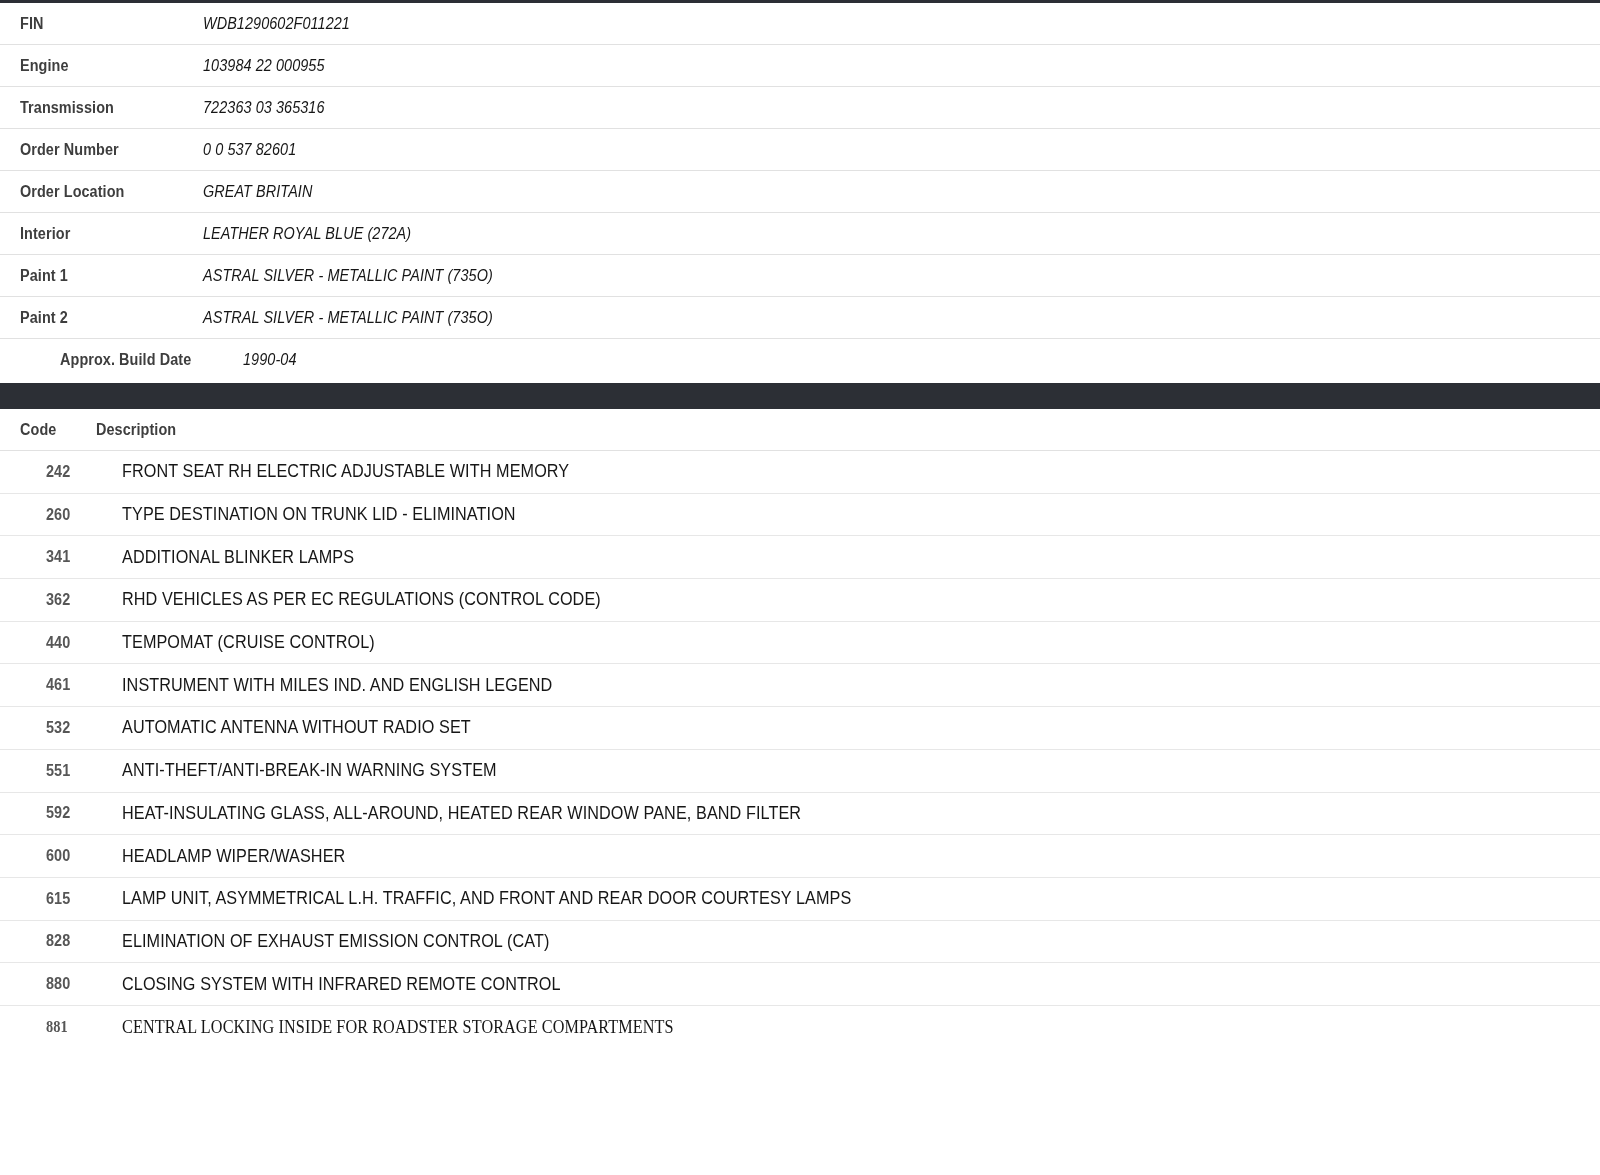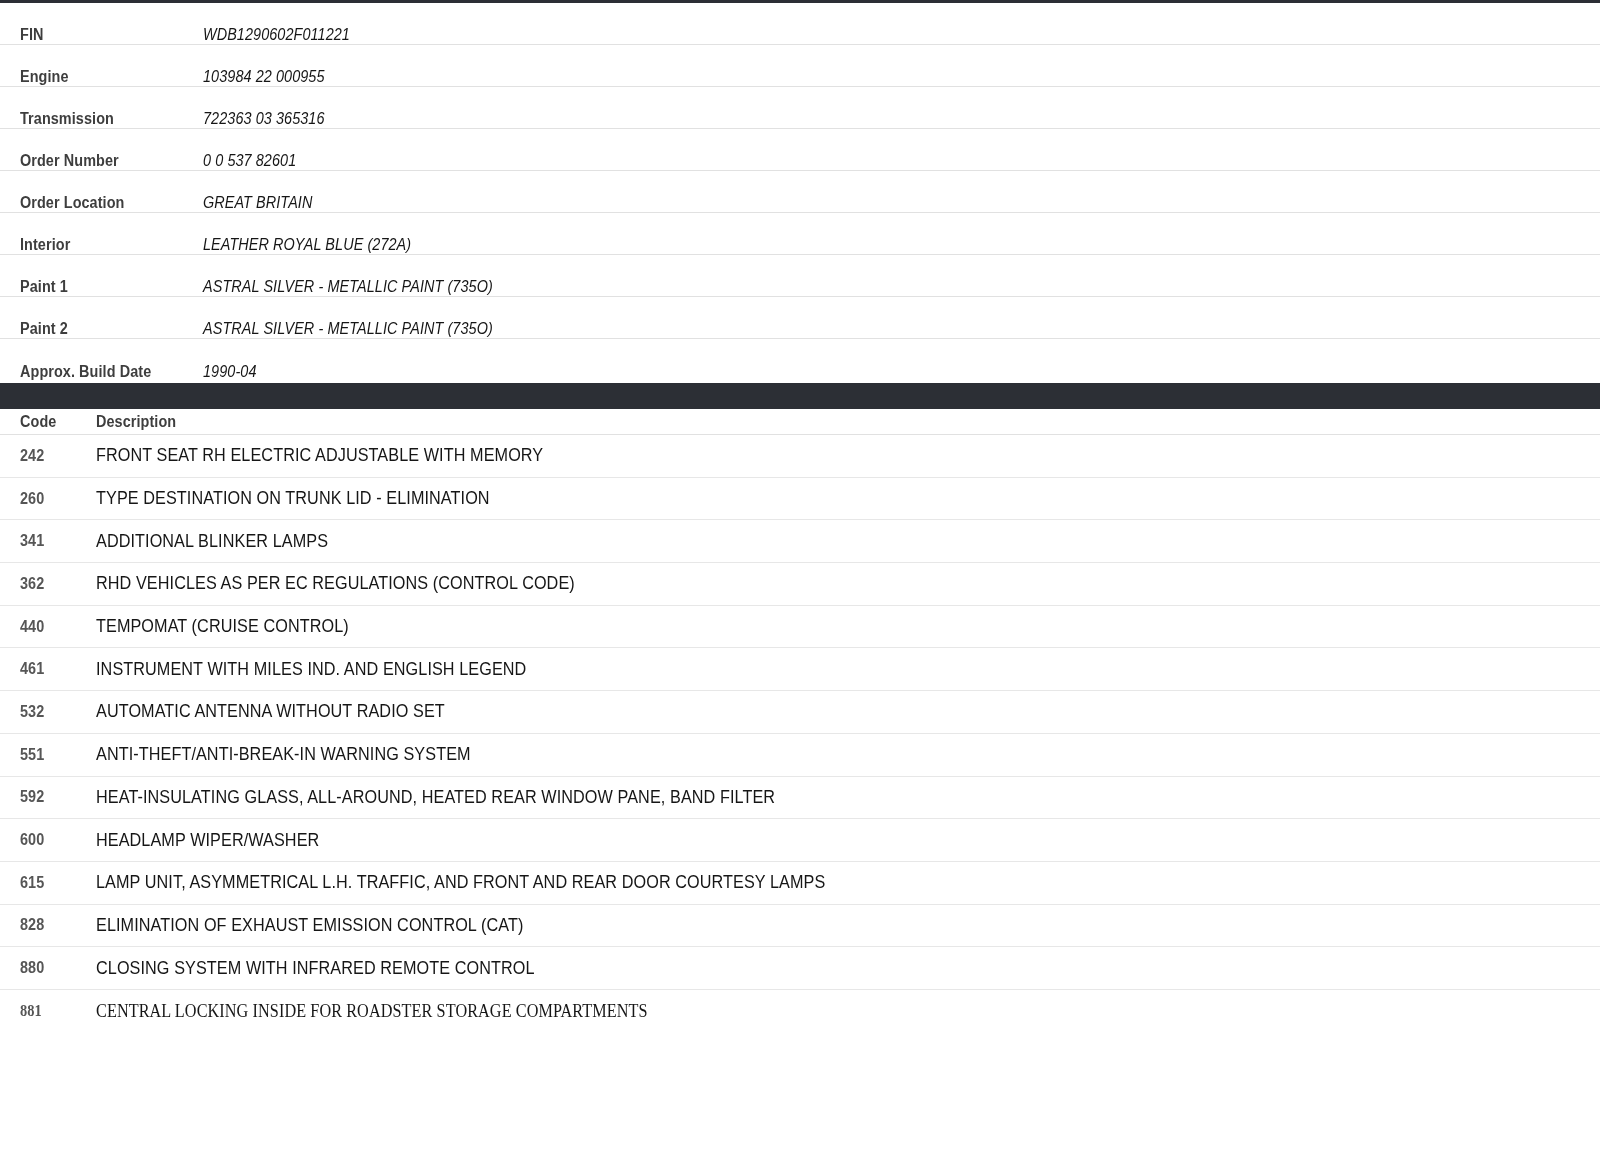--- a/index.html
+++ b/index.html
@@ -12,26 +12,26 @@
     -webkit-font-smoothing: antialiased;
   }
   .top-line {
     height: 3px;
     background: var(--divider_bar, #2c2f35);
   }
   
   .spec-table { width: 1600px; }
   .spec-row {
     display: flex;
-    align-items: flex-end;
+    align-items: center;
     height: 42px;
     border-bottom: 1px solid var(--row_border, #e1e1e1);
     background: #ffffff;
   }
-  .spec-row:last-child { border-bottom: none; }
+  .spec-row:last-child { border-bottom: none; margin-left: 40px; }
   .spec-label {
     width: 203px;
     padding-left: 20px;
     font-size: 16px;
     font-weight: 700;
     color: var(--label_text, #3e3e3e);
     flex: 0 0 auto;
     white-space: nowrap;
   }
   .spec-value {
@@ -51,41 +51,42 @@
   .dark-bar {
     margin-top: 2px;
     height: 26px;
     width: 1600px;
     background: var(--divider_bar, #2c2f35);
   }
   
   .opt-header {
     display: flex;
     align-items: center;
-    height: 26px;
+    height: 42px;
     border-bottom: 1px solid var(--row_border, #e1e1e1);
   }
   .opt-header .col-code,
   .opt-header .col-desc {
     font-size: 16px;
     font-weight: 700;
     color: var(--label_text, #3e3e3e);
     white-space: nowrap;
   }
   .col-code {
     width: 96px;
     padding-left: 20px;
     flex: 0 0 auto;
   }
   .opt-row {
     display: flex;
     align-items: center;
     height: 42.7px;
     border-bottom: 1px solid var(--row_border_light, #e7e7e7);
     background: #ffffff;
+    padding-left: 26px;
   }
   .opt-row:last-child { border-bottom: none; font-family: Liberation Serif, serif; }
   .opt-row .col-code {
     font-size: 16px;
     font-weight: 700;
     color: var(--code_text, #565656);
     white-space: nowrap;
   }
   .opt-row .col-desc {
     font-size: 18px;

